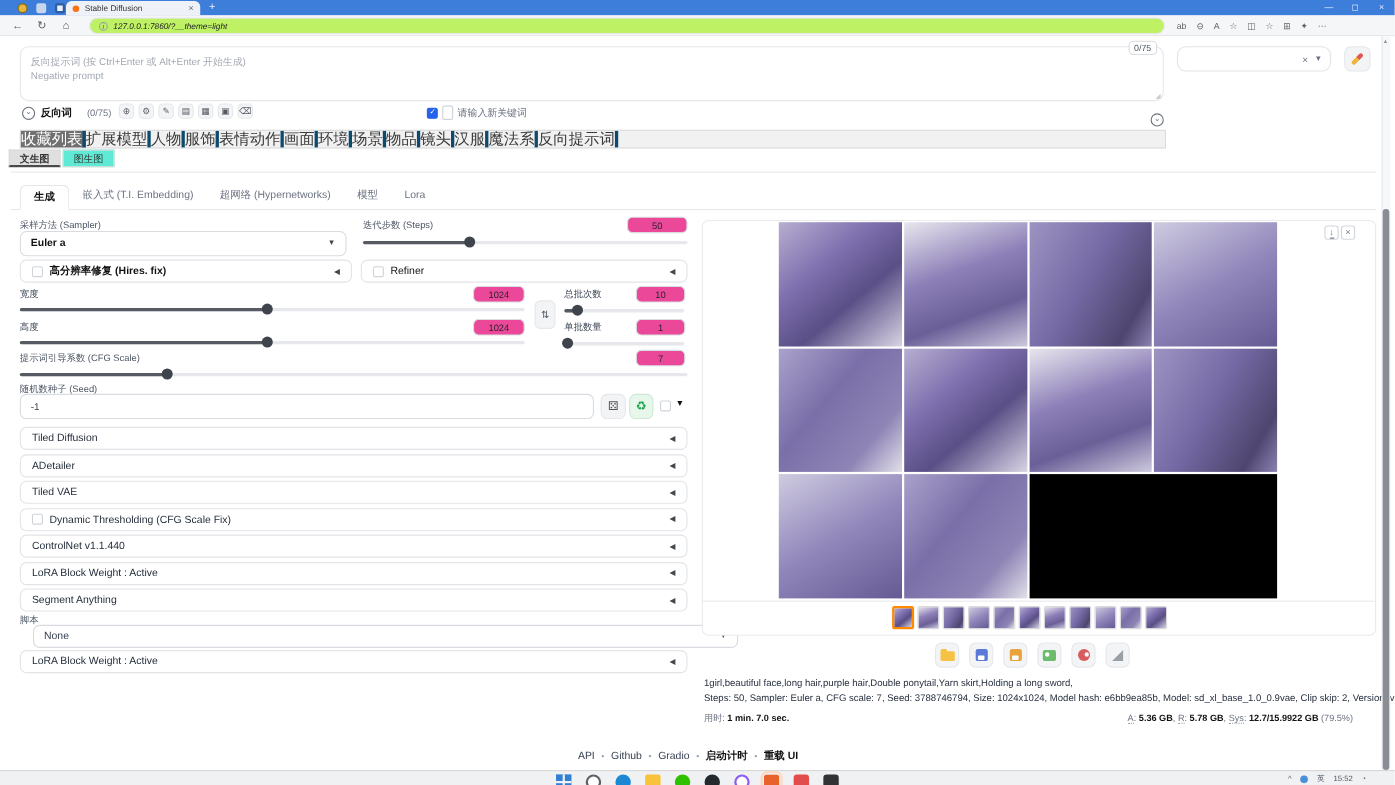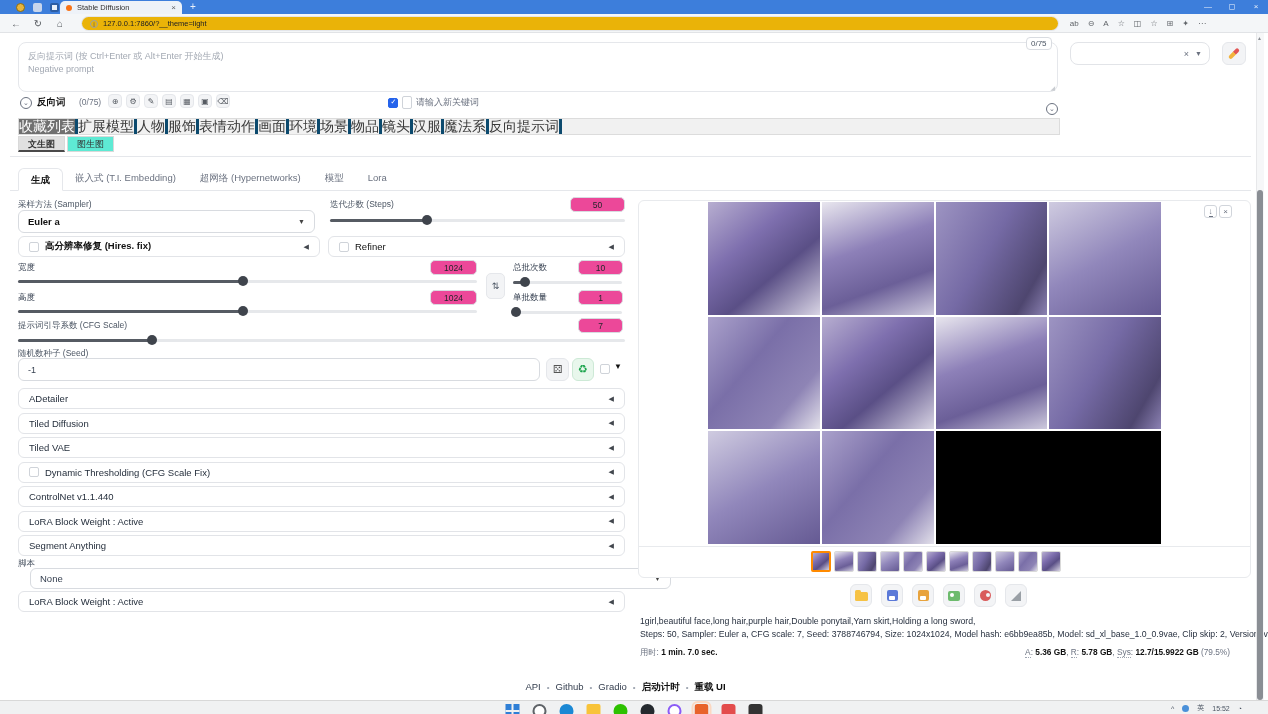--- a/index.html
+++ b/index.html
@@ -15,21 +15,21 @@
   .tb-ico.dark{background:#eaf0f9;border:2px solid #2c5da3;}
   .tab{position:absolute;left:60px;top:1px;width:122px;height:13px;background:#eef2f8;border-radius:5px 5px 0 0;display:flex;align-items:center;padding:0 6px;gap:5px;}
   .favicon{width:6px;height:6px;border-radius:50%;background:#f97316;flex:none;}
   .tab-title{font-size:7.5px;color:#333;white-space:nowrap;overflow:hidden;flex:1;}
   .tab-close{font-size:8px;color:#5f6368;}
   .newtab{position:absolute;left:190px;top:0;color:#eaf1fb;font-size:10px;line-height:14px;}
   .winctl{position:absolute;right:0;top:0;display:flex;height:14px;}
   .winctl div{width:24px;text-align:center;color:#eaf1fb;font-size:8px;line-height:13px;}
   .navbar{position:absolute;left:0;top:14px;width:1268px;height:19px;background:#f4f6f8;border-bottom:1px solid #e1e3e6;}
   .nav-ic{position:absolute;top:0;height:19px;line-height:19px;color:#55595e;font-size:10px;text-align:center;width:16px;}
-  .urlbar{position:absolute;left:82px;top:3px;width:976px;height:13px;background:#eab308;border-radius:7px;box-shadow:0 0 0 1px #e4e6ea;display:flex;align-items:center;padding:0 8px;gap:5px;}
+  .urlbar{position:absolute;left:82px;top:3px;width:976px;height:13px;background:#bef264;border-radius:7px;box-shadow:0 0 0 1px #e4e6ea;display:flex;align-items:center;padding:0 8px;gap:5px;font-style:italic;}
   .urlbar .info{font-size:7px;color:#5f6368;border:1px solid #9aa0a6;border-radius:50%;width:8px;height:8px;line-height:7px;text-align:center;flex:none;}
   .url-text{font-size:7.5px;color:#202124;}
   #edge-icons{position:absolute;right:62px;top:0;height:19px;display:flex;align-items:center;gap:9px;}
   #edge-icons span{font-size:8px;color:#5f6368;}
 
   
   .page{position:absolute;left:0;top:33px;width:1268px;height:667px;background:#fff;overflow:hidden;}
   .abs{position:absolute;}
   .lbl{position:absolute;font-size:8.5px;color:#4b5563;white-space:nowrap;}
   .numbox{position:absolute;border:1px solid #d8dbe0;border-radius:5px;background:#ec4899;font-size:8.5px;color:#24262b;display:flex;align-items:center;justify-content:center;}
@@ -44,21 +44,21 @@
   .cb.checked::after{content:"✓";position:absolute;left:1.5px;top:-1px;font-size:7px;color:#fff;}
   .acc{border:1px solid #e2e4e8;border-radius:6px;background:#fff;display:flex;align-items:center;padding:0 10px;font-size:9.5px;color:#1f2937;height:21px;gap:6px;}
   .acc .arrow{margin-left:auto;font-size:7px;color:#42474e;}
   .iconbtn{width:14px;height:14px;background:#f3f4f6;border:1px solid #e5e7eb;border-radius:4px;font-size:8px;color:#555a61;display:flex;align-items:center;justify-content:center;}
   .circ-chevron{width:12px;height:12px;border:1px solid #6b7280;border-radius:50%;color:#6b7280;font-size:7px;line-height:10px;text-align:center;}
 
   
   #kw-tabs{position:absolute;left:18px;top:85px;width:1042px;height:17px;display:flex;background:#f1f1f1;border:1px solid #dcdcdc;}
   .kw-tab{padding:0 0;font-size:14px;color:#3a3a3a;line-height:15px;border-right:3px solid #0c4a6e;white-space:nowrap;}
   .kw-tab.active{background:#707070;color:#fff;}
-  #mode-tabs{position:absolute;left:18px;top:103px;height:16px;display:flex;gap:2px;}
+  #mode-tabs{position:absolute;left:8px;top:103px;height:16px;display:flex;gap:2px;}
   .mode-tab{padding:0 9px;font-size:9px;color:#333;line-height:15px;background:#5eead4;border:1px solid #d9d9d9;}
   .mode-tab.active{background:#e0e0e0;border-bottom:2px solid #4a4a4a;font-weight:bold;}
 
   
   #main-tabs{position:absolute;left:10px;top:134px;width:1241px;height:24px;display:flex;align-items:flex-end;border-bottom:1px solid #e5e7eb;padding-left:8px;}
   .main-tab{padding:0 12px;font-size:9.5px;color:#6b7280;height:23px;line-height:22px;white-space:nowrap;}
   .main-tab.active{color:#111;font-weight:bold;background:#fff;border:1px solid #e5e7eb;border-bottom:1px solid #fff;border-radius:6px 6px 0 0;margin-bottom:-1px;}
 
   
   .gallery-panel{position:absolute;left:638px;top:167px;width:613px;height:378px;border:1px solid #e8eaed;border-radius:6px;background:#fff;}
@@ -289,25 +289,25 @@
         <span>⚄</span>
       </div>
     <div class="abs" style="left:572px;top:325px;width:22px;height:23px;background:#e8f7ec;border:1px solid #cde9d6;border-radius:6px;font-size:11px;color:#18a34a;display:flex;align-items:center;justify-content:center;">
         <span>♻</span>
       </div>
     <div class="abs cb" style="left:600px;top:331px;"></div>
     <div class="abs" style="left:614px;top:329px;font-size:8px;color:#111;">▼</div>
 
     <div class="abs" id="acc-list" style="left:18px;top:355px;width:607px;display:flex;flex-direction:column;gap:3.5px;">
         <div class="acc">
+          <span>Tiled Diffusion</span>
+          <span class="arrow">◀</span>
+        </div>
+        <div class="acc">
           <span>ADetailer</span>
-          <span class="arrow">◀</span>
-        </div>
-        <div class="acc">
-          <span>Tiled Diffusion</span>
           <span class="arrow">◀</span>
         </div>
         <div class="acc">
           <span>Tiled VAE</span>
           <span class="arrow">◀</span>
         </div>
         <div class="acc">
           <div class="cb"></div>
           <span>Dynamic Thresholding (CFG Scale Fix)</span>
           <span class="arrow">◀</span>

